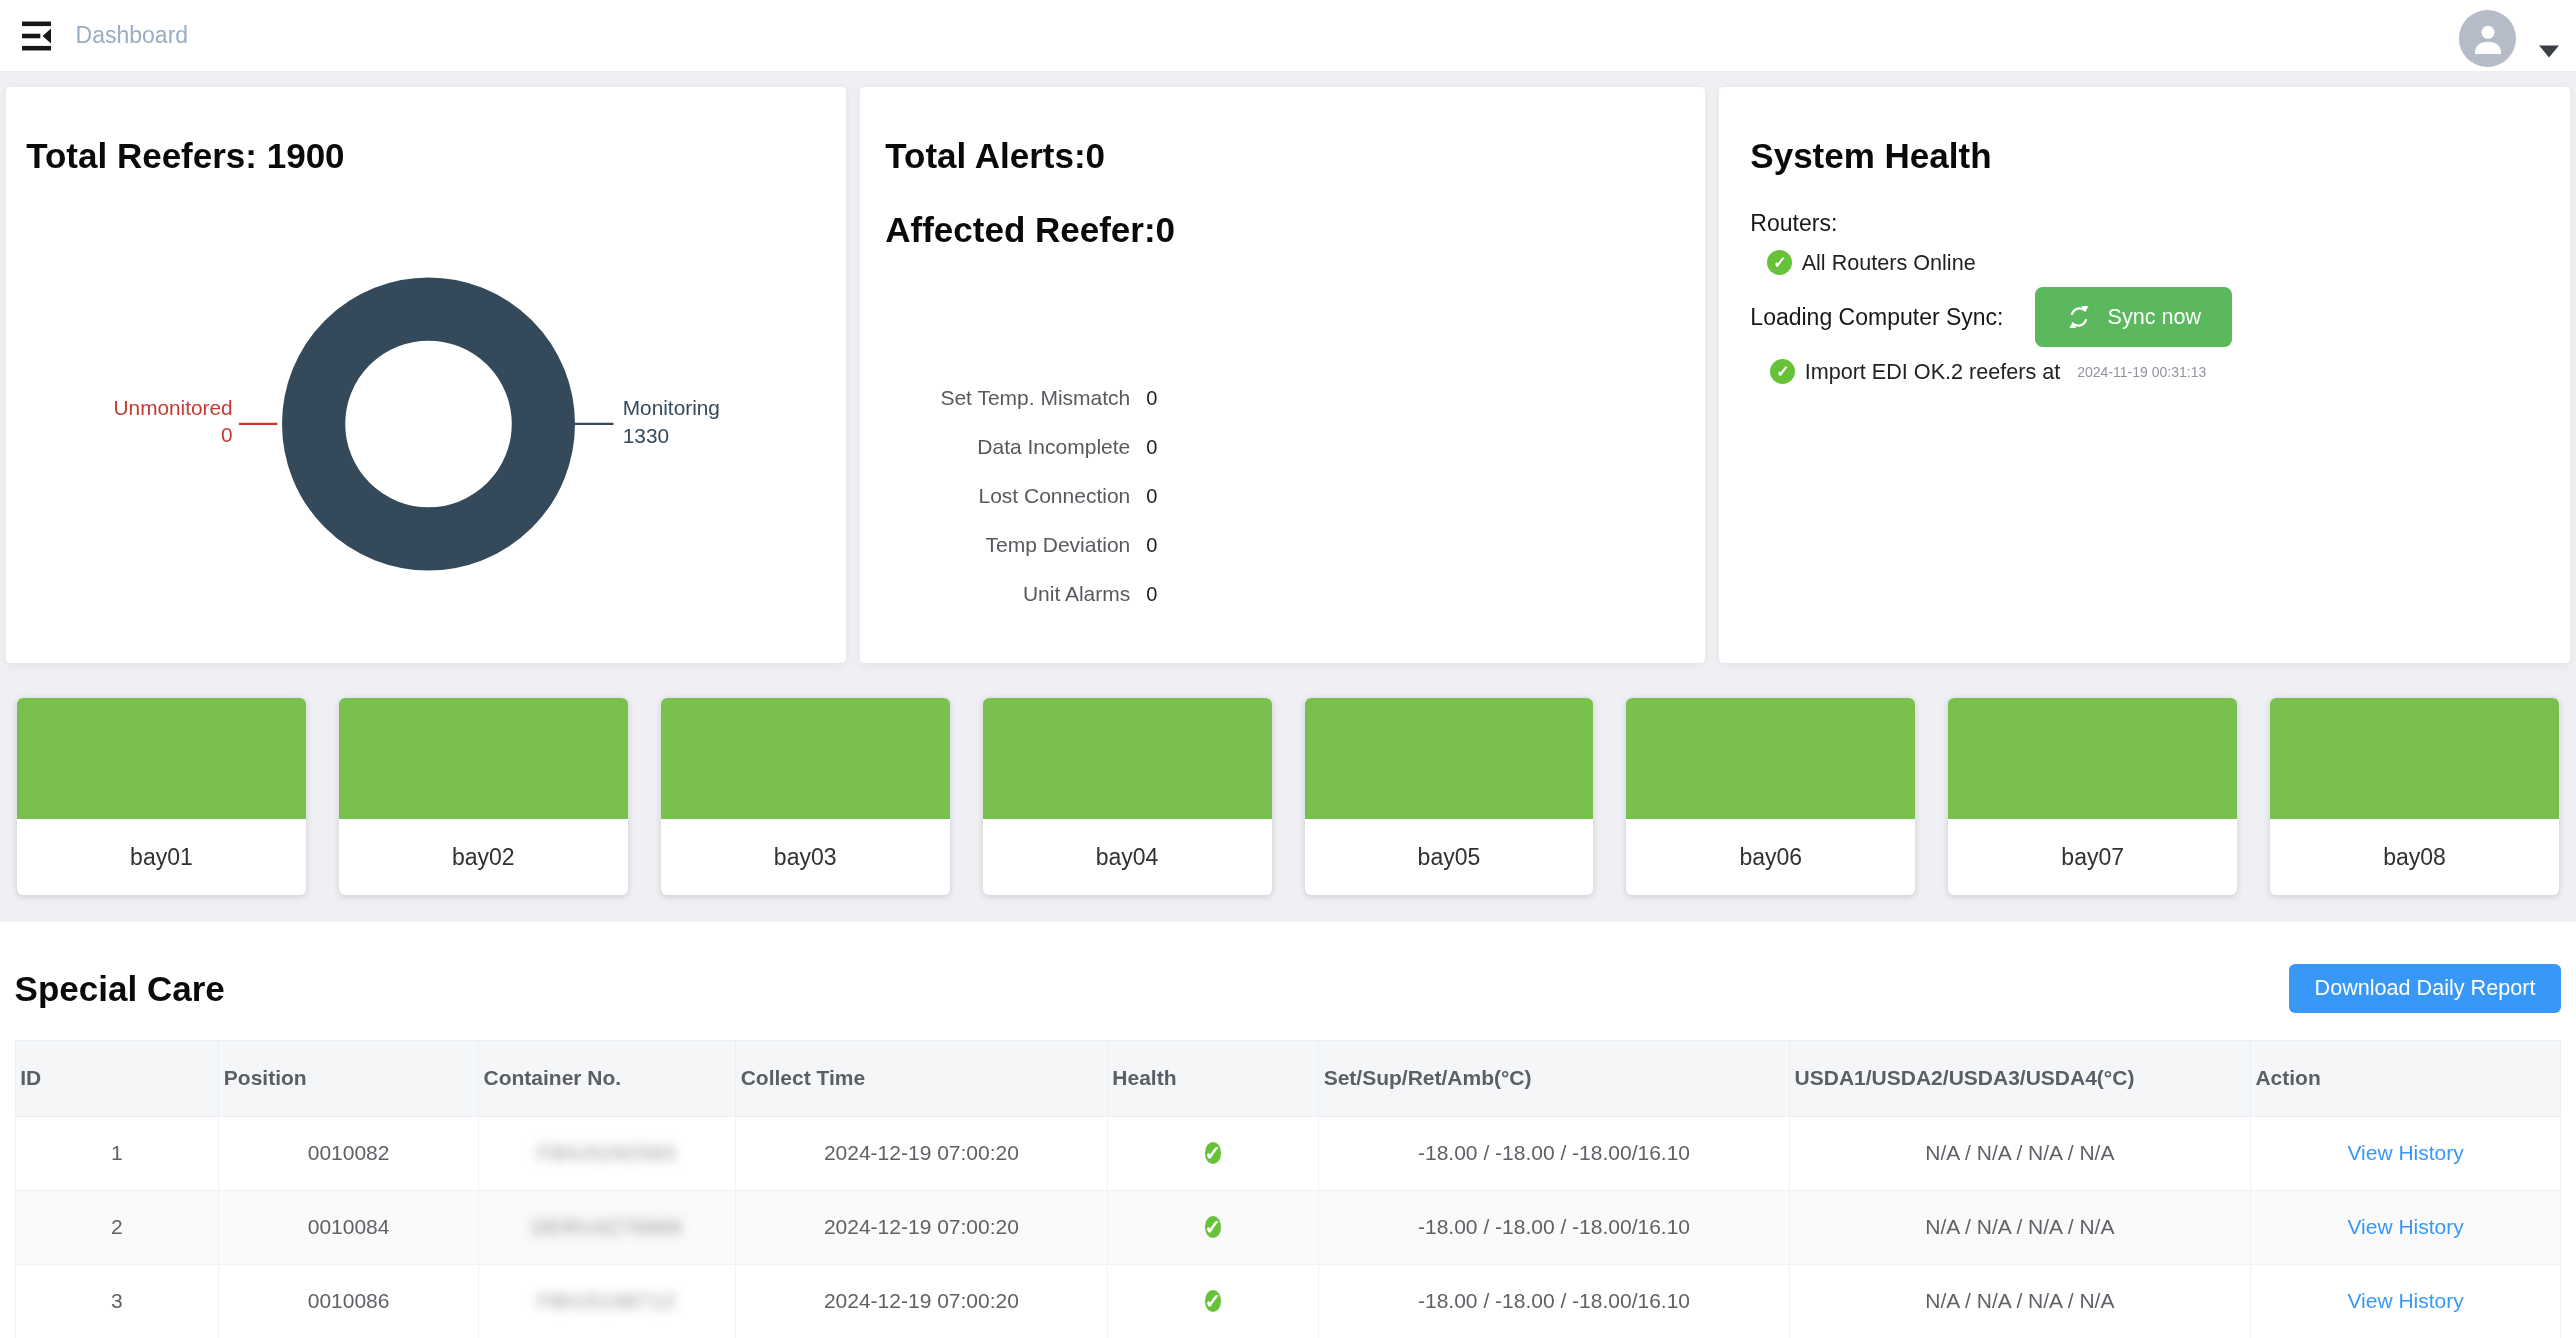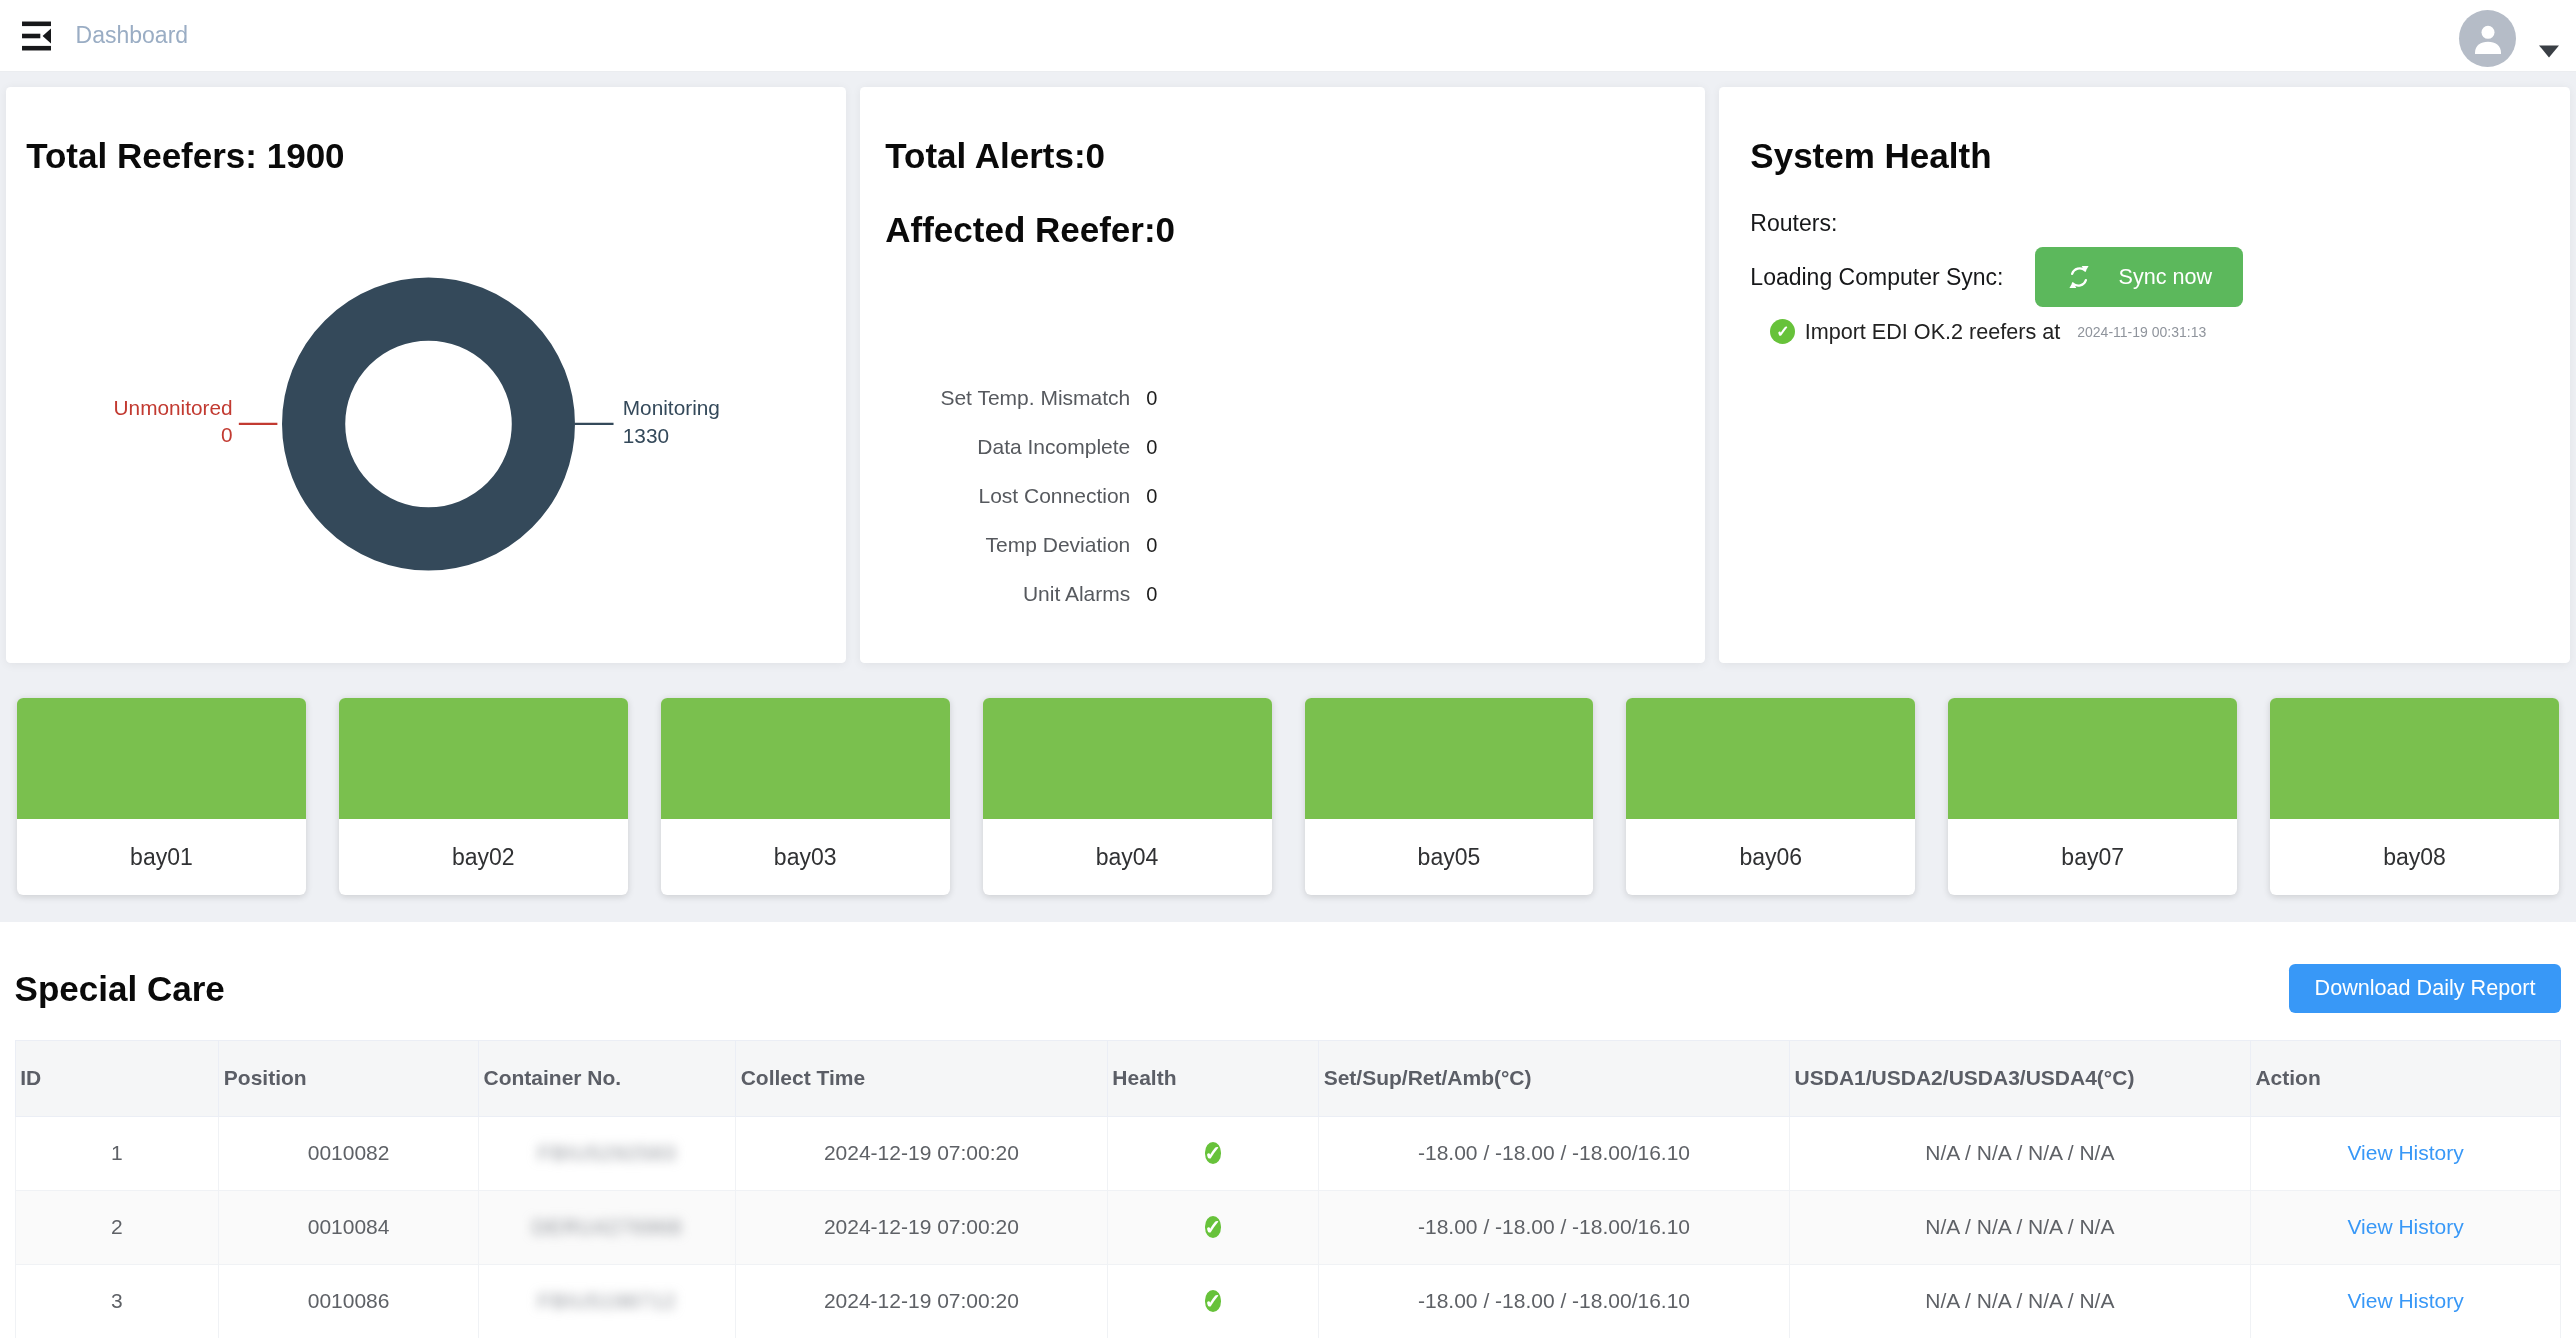--- a/index.html
+++ b/index.html
@@ -59,21 +59,21 @@
     width:25px; height:25px; border-radius:50%; background:#67c23a;
     color:#fff; font-size:16px; line-height:25px; text-align:center; flex:0 0 25px;
   }
   .check-circle::after { content:"✓"; font-weight:bold; }
   .health-row .status-text { margin-left:9.3px; font-size:21.6px; color:#222; }
   .sync-row { margin-top:11.6px; height:60px; }
   .sync-label { font-size:23px; color:#17181a; }
   .sync-btn {
     margin-left:31px; height:60px; padding:0 31px; border:none; border-radius:7.7px;
     background:#5cb85c; color:#fff; font-size:21.6px; cursor:pointer;
-    display:inline-flex; align-items:center; gap:27px;
+    display:inline-flex; align-items:center; gap:16px;
     font-family:"Liberation Sans", sans-serif;
   }
   .sync-btn svg { width:26px; height:26px; }
   .import-row { margin-top:11.6px; margin-left:20px; height:26px; }
   .import-time { margin-left:17px; font-size:14px; color:#8f949c;text-align:center; }
 
   
   .bays { display:flex; gap:33px; padding:0 17px; margin-top:35px; height:197px; }
   .bay-card {
     flex:1 1 0; background:#fff; border-radius:6.2px; overflow:hidden; cursor:pointer;
@@ -168,20 +168,24 @@
       <div class="alert-row">
         <span class="alert-label">Unit Alarms</span>
         <span class="alert-value">0</span>
       </div>
     </div>
   </div>
 
   <div class="card card-health">
     <h2 class="card-title">System Health</h2>
     <div class="health-subtitle">Routers:</div>
+    <div class="health-row routers-status">
+      <span class="check-circle"></span>
+      <span class="status-text">All Routers Online</span>
+    </div>
     <div class="health-row sync-row">
       <span class="sync-label">Loading Computer Sync:</span>
       <button class="sync-btn">
         <svg viewBox="0 0 34 34">
           <g fill="none" stroke="#fff" stroke-width="3" stroke-linecap="round">
             <path d="M8 13 A10.5 10.5 0 0 1 25 8.5"></path>
             <path d="M26 21 A10.5 10.5 0 0 1 9 25.5"></path>
           </g>
           <polygon points="20.5,2.5 29.5,2.5 25,10.5" fill="#fff"></polygon>
           <polygon points="13.5,31.5 4.5,31.5 9,23.5" fill="#fff"></polygon>

